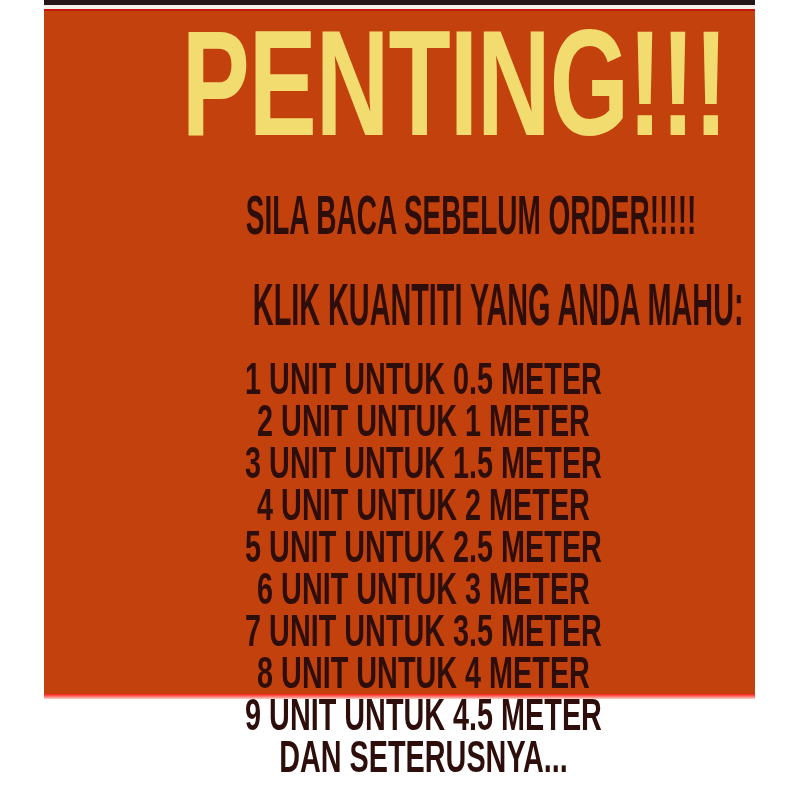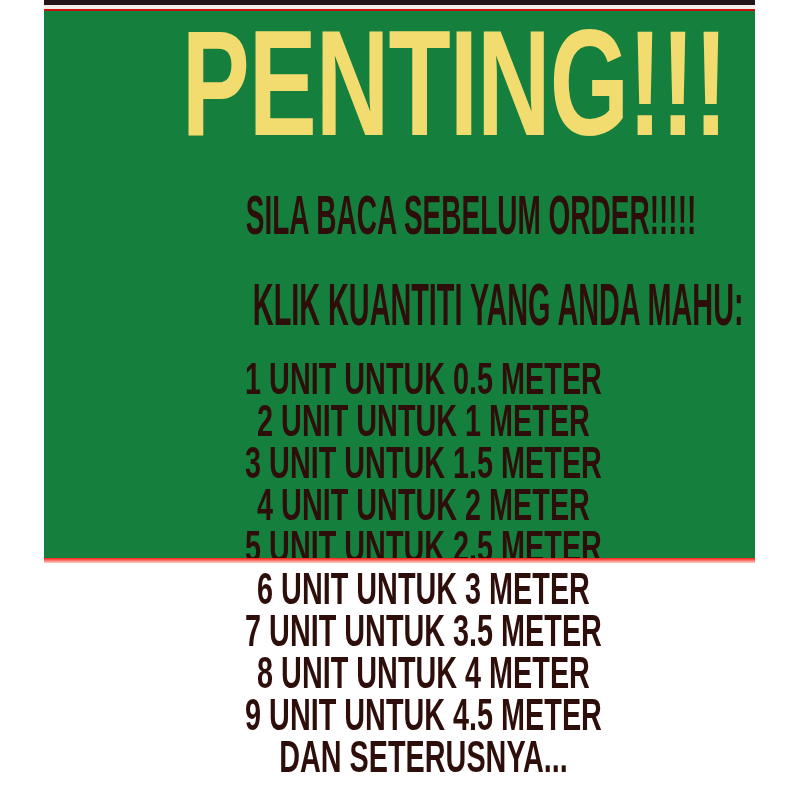--- a/index.html
+++ b/index.html
@@ -13,22 +13,22 @@
     width: 800px;
     height: 800px;
     background: #ffffff;
     overflow: hidden;
   }
   .poster {
     position: absolute;
     left: 44px;
     top: 0;
     width: 711px;
-    height: 563px;
-    background: #15803d;
+    height: 699px;
+    background: #c2410c;
   }
   .top-bar {
     height: 5px;
     background: #241418;
   }
   .top-strip {
     height: 4px;
     background: #f3f0ec;
   }
   .top-redline {

